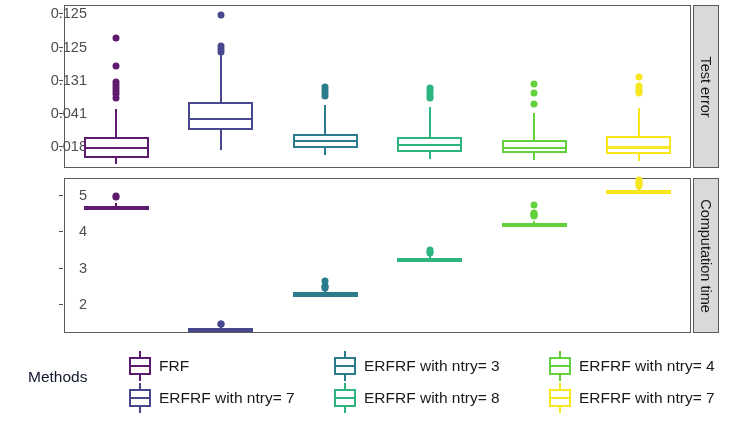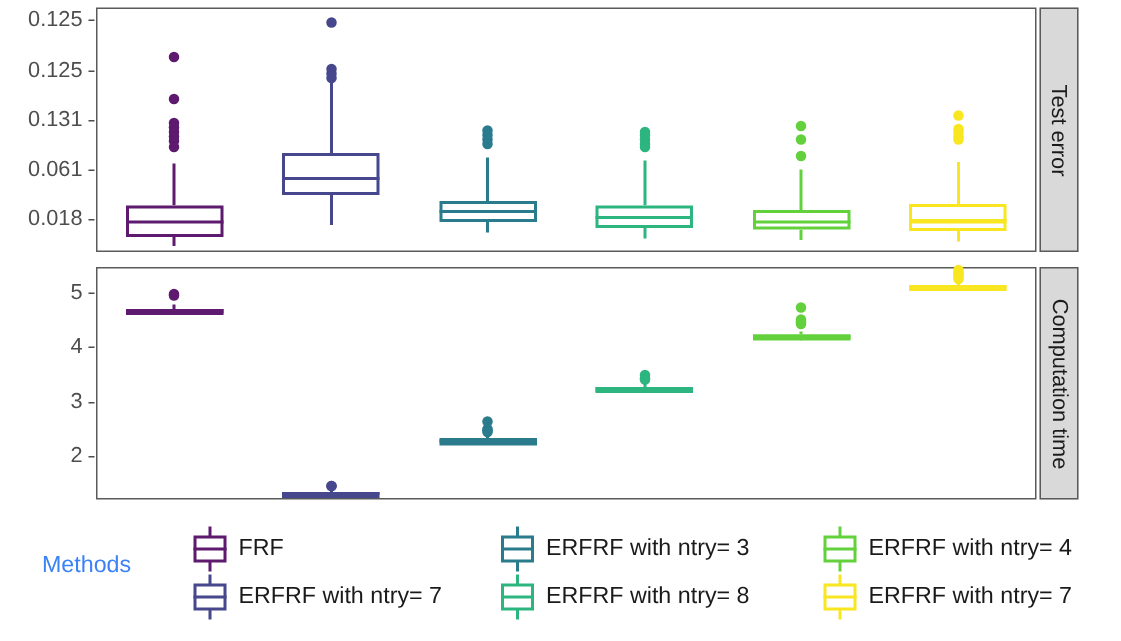--- a/index.html
+++ b/index.html
@@ -14,20 +14,21 @@
 
   
   .ytick{
     position:absolute;
     right:0;
     transform:translateY(-50%);
     font-size:14.5px;
     color:#4d4d4d;
     white-space:nowrap;
     letter-spacing:0px;
+    margin-left:32px;
   }
   .tickmark{
     position:absolute;
     width:4px;height:1px;
     background:#4d4d4d;
   }
 
   
   .panel{
     position:absolute;
@@ -67,21 +68,21 @@
     width:7px;height:7px;
     border-radius:50%;
     transform:translate(-50%,-50%);
   }
 
   
   #legend{position:absolute;left:0;top:340px;width:747px;height:87px;}
   .legend-title{
     position:absolute;
     font-size:15.5px;
-    color:#3b82f6;
+    color:#0f172a;
     white-space:nowrap;
   }
   .legend-item{position:absolute;height:32px;}
   .legend-key{
     position:absolute;left:0;top:0;
     width:30px;height:32px;
   }
   .legend-key .lk-box{
     position:absolute;
     left:4px;width:22px;
@@ -118,21 +119,21 @@
     <div class="strip" style="left: 693px; top: 5px; width: 26px; height: 163px;">
       <span>Test error</span>
     </div>
     <div class="tickmark" style="left: 59px; top: 13px;"></div>
     <div class="ytick" style="left: 0px; width: 55px; top: 13.3182px; text-align: right;">0.125</div>
     <div class="tickmark" style="left: 59px; top: 47px;"></div>
     <div class="ytick" style="left: 0px; width: 55px; top: 46.5826px; text-align: right;">0.125</div>
     <div class="tickmark" style="left: 59px; top: 80px;"></div>
     <div class="ytick" style="left: 0px; width: 55px; top: 79.8471px; text-align: right;">0.131</div>
     <div class="tickmark" style="left: 59px; top: 113px;"></div>
-    <div class="ytick" style="left: 0px; width: 55px; top: 113.112px; text-align: right;">0.061</div>
+    <div class="ytick" style="left: 0px; width: 55px; top: 113.112px; text-align: right;">0.041</div>
     <div class="tickmark" style="left: 59px; top: 146px;"></div>
     <div class="ytick" style="left: 0px; width: 55px; top: 146.376px; text-align: right;">0.018</div>
     <div class="bp" style="left: 0px; width: 100%;">
       <div class="whisk" style="left: 115.25px; top: 109.12px; height: 28.2083px; background: rgb(93, 26, 110);"></div>
       <div class="whisk" style="left: 115.25px; top: 157.553px; height: 6.38678px; background: rgb(93, 26, 110);"></div>
       <div class="box" style="left: 83.855px; width: 64.79px; top: 137.328px; height: 20.2248px; border-color: rgb(93, 26, 110);"></div>
       <div class="median" style="left: 83.855px; width: 64.79px; top: 146.773px; height: 2.6px; background: rgb(93, 26, 110);"></div>
       <div class="pt" style="left: 116.25px; top: 38.2px; background: rgb(93, 26, 110);"></div>
       <div class="pt" style="left: 116.25px; top: 66.4083px; background: rgb(93, 26, 110);"></div>
       <div class="pt" style="left: 116.25px; top: 82.1091px; background: rgb(93, 26, 110);"></div>

